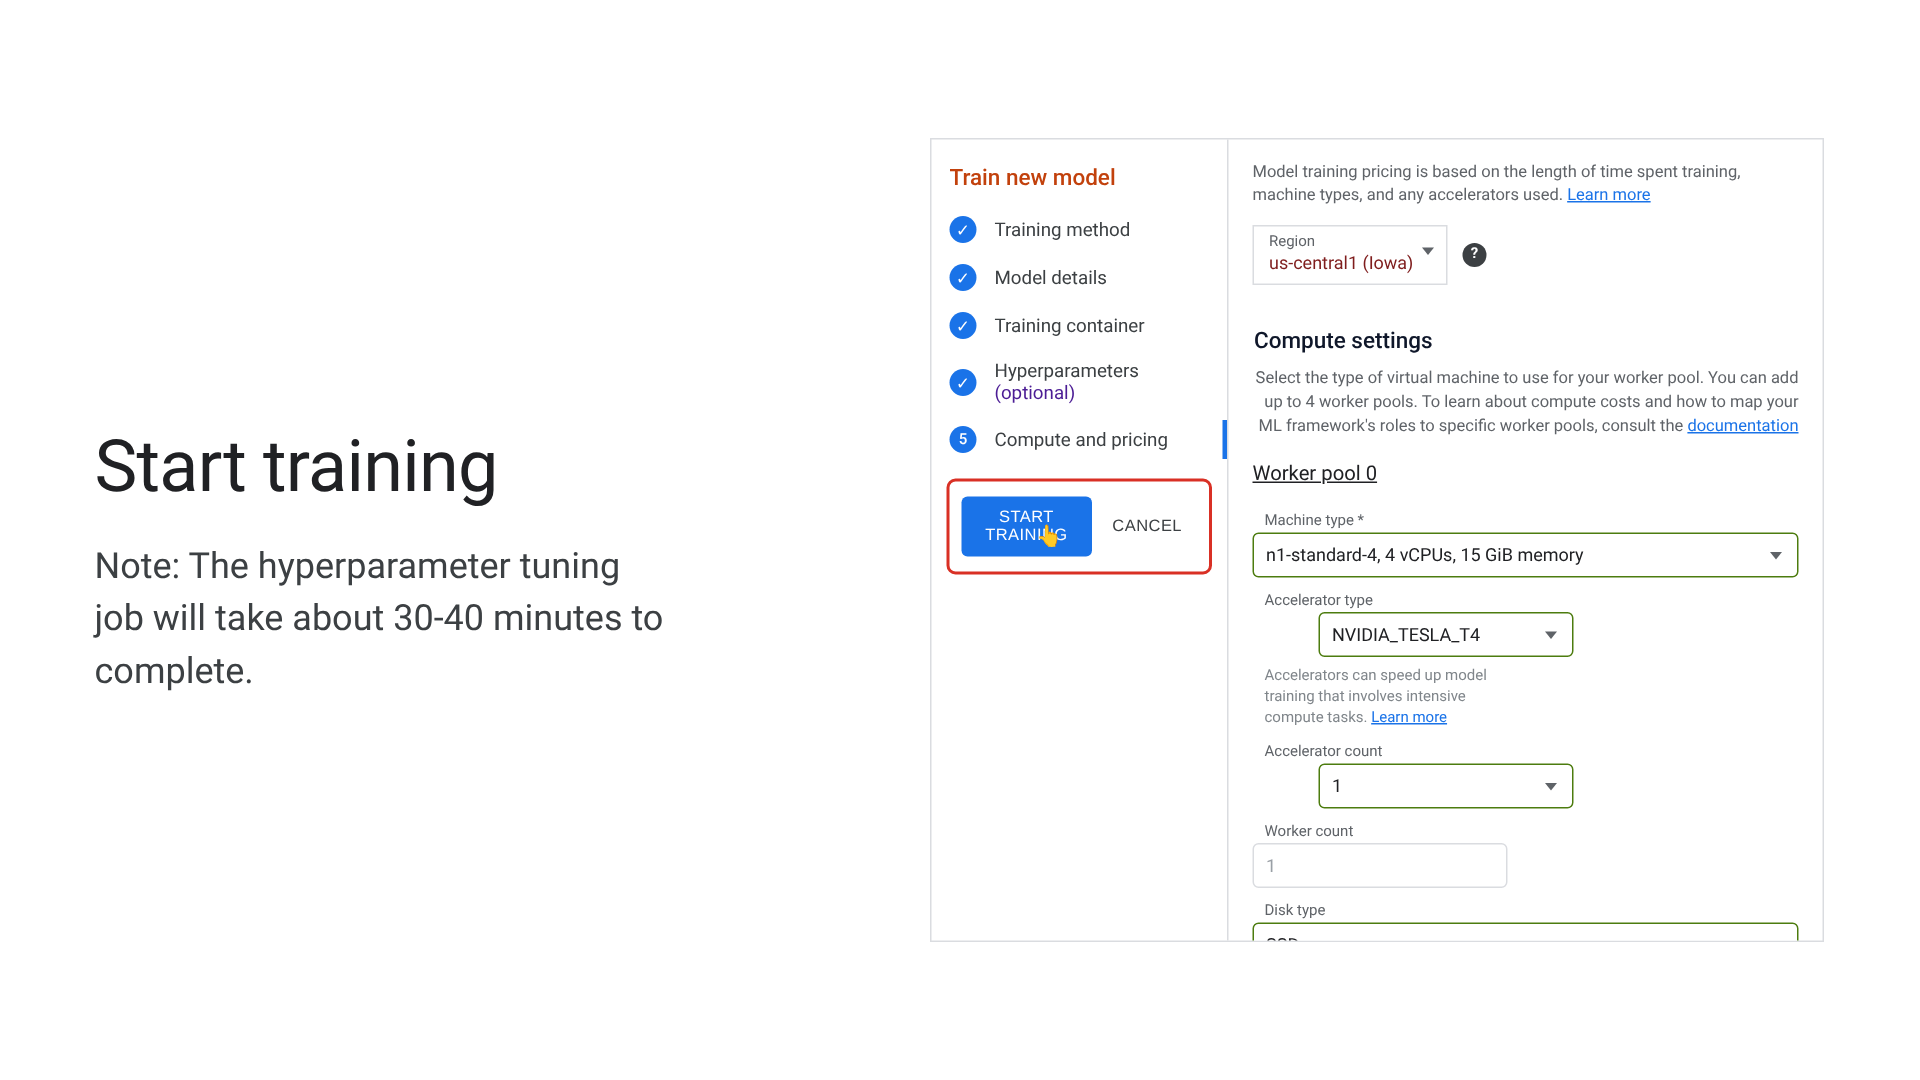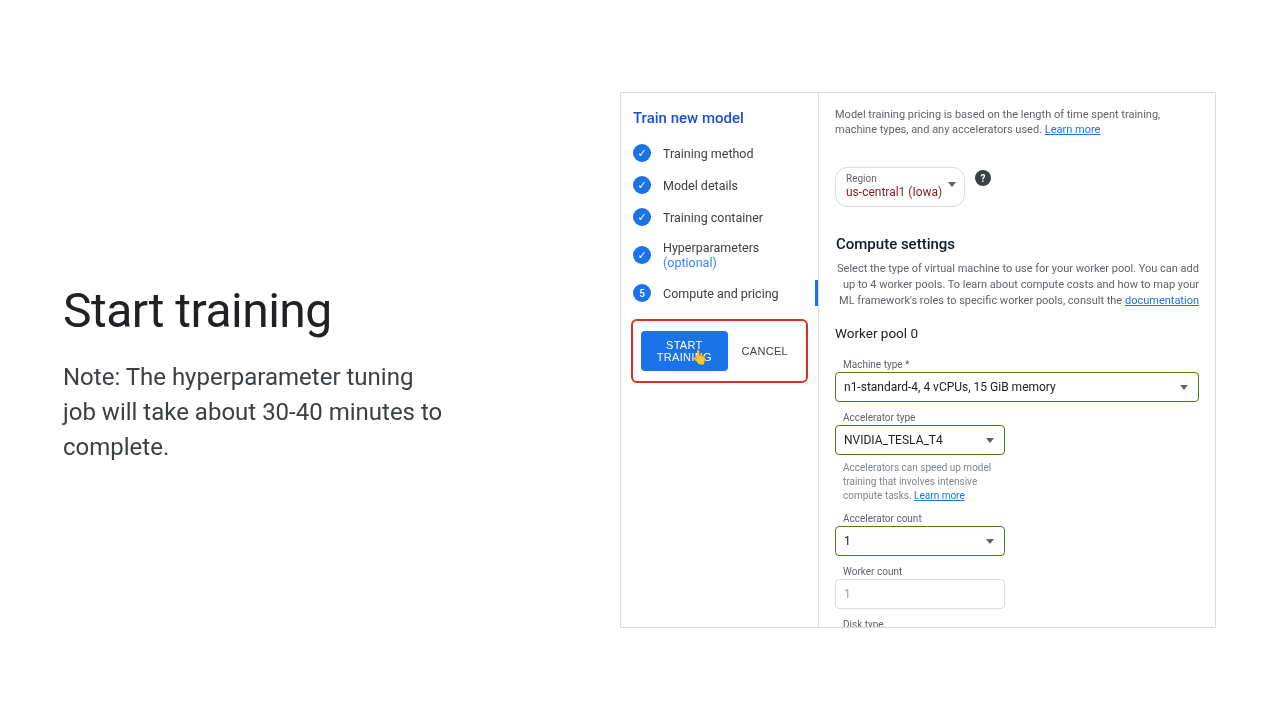--- a/index.html
+++ b/index.html
@@ -3,54 +3,54 @@
 <meta charset="utf-8">
 <style>
 * { box-sizing: border-box; margin: 0; padding: 0; }
 body { font-family: 'Google Sans', Roboto, Arial, sans-serif; background: #fff; width: 1280px; height: 720px; position: relative; overflow: hidden; }
 
 .slide-title { position: absolute; left: 63px; top: 282px; font-size: 48px; font-weight: 400; color: #202124; letter-spacing: -0.5px; }
 .slide-note { position: absolute; left: 63px; top: 360px; width: 380px; font-size: 24px; font-weight: 400; color: #3c4043; line-height: 1.45; }
 
 .panel { position: absolute; left: 620px; top: 92px; width: 596px; height: 536px; background: #fff; border: 1px solid #dadce0; display: flex; }
 .wizard { width: 198px; border-right: 1px solid #dadce0; padding: 12px 0 0 0; position: relative; }
-.wizard-title { font-size: 15px; font-weight: 500; color: #1d4ed8; padding: 4px 12px 10px 12px; }
+.wizard-title { font-size: 15px; font-weight: 500; color: #c2410c; padding: 4px 12px 10px 12px; }
 .step { display: flex; align-items: center; gap: 12px; padding: 7px 12px; font-size: 12.5px; color: #3c4043; }
 .step .badge { width: 18px; height: 18px; border-radius: 50%; background: #1a73e8; color: #fff; display: flex; align-items: center; justify-content: center; font-size: 11px; font-weight: 500; flex-shrink: 0; }
 .step .badge.num { font-size: 10px; }
 .step .check::before { content: "✓"; font-size: 11px; line-height: 1; }
-.step .optional { color: #3b82f6; }
+.step .optional { color: #4c1d95; }
 .step.current { position: relative; }
 .step.current::after { content: ""; position: absolute; right: 0; top: 3px; bottom: 3px; width: 3px; background: #1a73e8; }
 
 .button-row { margin: 10px 10px 0 10px; border: 2px solid #d93025; border-radius: 6px; padding: 10px 8px; display: flex; align-items: center; gap: 4px; position: relative; }
 .btn-primary { background: #1a73e8; color: #fff; border: none; border-radius: 4px; padding: 8px 10px; font-size: 11px; font-weight: 500; letter-spacing: 0.3px; cursor: pointer; }
 .btn-text { background: none; border: none; color: #3c4043; font-size: 11px; font-weight: 500; letter-spacing: 0.3px; cursor: pointer; padding: 8px 10px; }
 .cursor { position: absolute; left: 58px; top: 28px; font-size: 14px; pointer-events: none; }
 
 .content { flex: 1; padding: 14px 16px 10px 16px; font-size: 11px; color: #5f6368; overflow: hidden; }
 .pricing-text { line-height: 1.4; margin-bottom: 12px; }
 .link { color: #1a73e8; text-decoration: underline; }
 
-.region-box { border: 1px solid #dadce0; border-radius: 12px; padding: 5px 10px 7px 10px; width: 130px; display: inline-block; position: relative; margin-top: 17px; }
+.region-box { border: 1px solid #dadce0; border-radius: 0; padding: 5px 10px 7px 10px; width: 130px; display: inline-block; position: relative; }
 .region-label { font-size: 10px; color: #5f6368; margin-bottom: 1px; }
 .region-value { font-size: 12px; color: #7f1d1d; }
 .region-caret { position: absolute; right: 8px; top: 14px; width: 0; height: 0; border-left: 4px solid transparent; border-right: 4px solid transparent; border-top: 5px solid #5f6368; }
 .help-icon { display: inline-flex; width: 16px; height: 16px; border-radius: 50%; background: #3c4043; color: #fff; align-items: center; justify-content: center; font-size: 10px; font-weight: 700; margin-left: 10px; vertical-align: middle; }
 
 .section-title { font-size: 15px; font-weight: 500; color: #0f172a; margin: 28px 0 8px 1px; }
 .section-desc { font-size: 11px; color: #5f6368; line-height: 1.45; margin-bottom: 14px; text-align: right; }
 
-.pool-title { font-size: 13.5px; color: #202124; margin: 16px 0 18px 0; }
+.pool-title { font-size: 13.5px; color: #202124; margin: 16px 0 18px 0; text-decoration: underline; }
 
 .field { margin-bottom: 10px; }
 .field-label { font-size: 10px; color: #5f6368; margin-bottom: 2px; padding-left: 8px; }
 .select { border: 1px solid #4d7c0f; border-radius: 4px; padding: 7px 28px 7px 8px; font-size: 12px; color: #202124; position: relative; background: #fff; cursor: pointer; }
 .select.full { width: 100%; }
-.select.half { width: 170px; }
+.select.half { width: 170px; margin-left: 44px; }
 .select::after { content: ""; position: absolute; right: 10px; top: 12px; width: 0; height: 0; border-left: 4px solid transparent; border-right: 4px solid transparent; border-top: 5px solid #5f6368; }
 .input { border: 1px solid #dadce0; border-radius: 4px; padding: 7px 8px; font-size: 12px; color: #202124; background: #fff; }
 .input.half { width: 170px; }
 .input .placeholder { color: #9aa0a6; }
 .accel-help { font-size: 10px; color: #80868b; line-height: 1.4; margin: 6px 0 10px 8px; width: 160px; }
 </style>
 </head>
 <body>
 
 <div class="slide-title">Start training</div>

